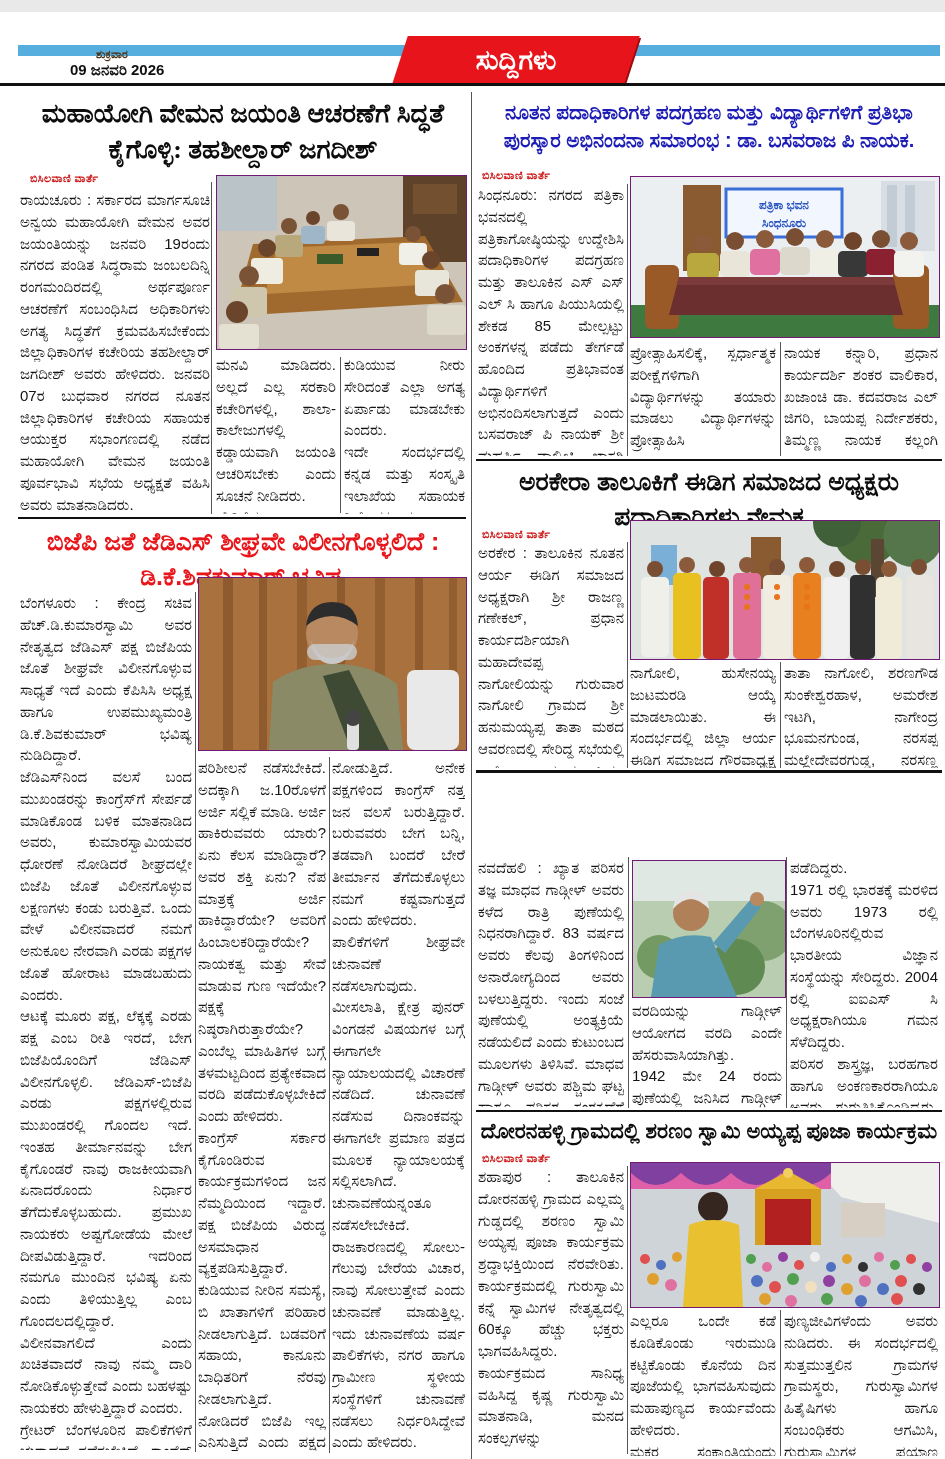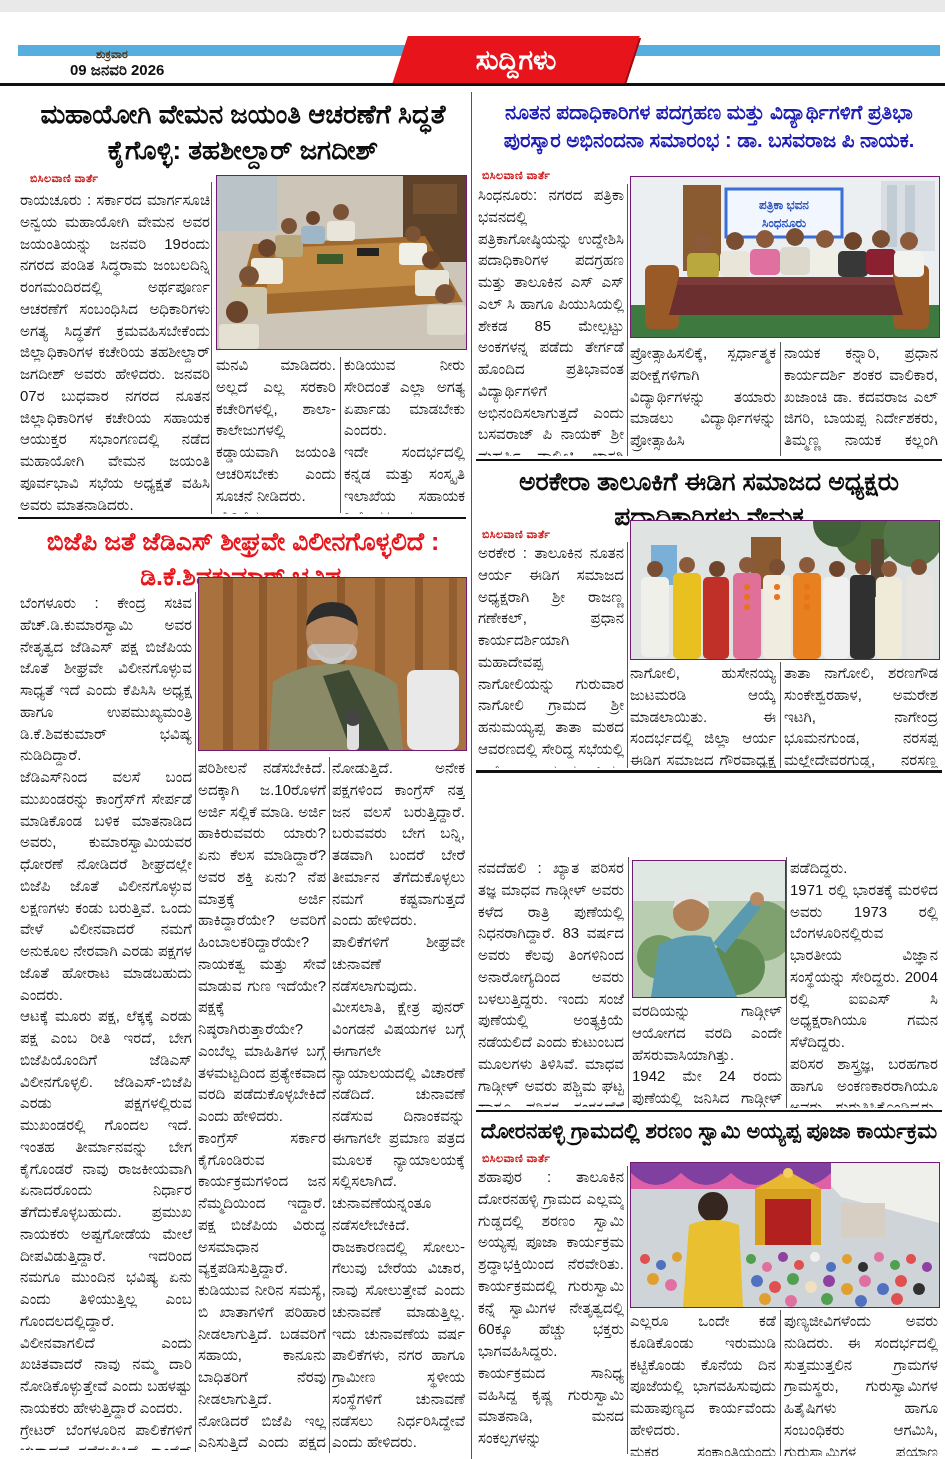--- a/index.html
+++ b/index.html
@@ -27,21 +27,21 @@
   .hl{position:absolute;text-align:center;font-weight:800;line-height:1.4;overflow:hidden;}
   .hl-black{color:#0d0d0d;}
   .hl-red{color:#e8151b;}
   .hl-blue{color:#1d1db5;}
   .byline{position:absolute;font-size:11px;font-weight:700;color:#cc1616;letter-spacing:.4px;}
   .col{position:absolute;font-size:15px;line-height:1.45;text-align:justify;color:#141414;
        white-space:pre-line;overflow:hidden;}
   .photo{position:absolute;border:1px solid #701a75;background:#ddd;overflow:hidden;}
   .photo svg{display:block;width:100%;height:100%;}
   
-  #a1-hl{left:20px;top:84px;width:446px;height:76px;font-size:26px;}
+  #a1-hl{left:20px;top:84px;width:446px;height:76px;font-size:26px;font-family:Liberation Serif, serif;}
   #a1-byline{left:30px;top:160px;}
   #a1-c1{left:20px;top:177px;width:190px;height:325px;}
   #a1-photo{left:216px;top:163px;width:249px;height:173px;}
   #a1-c2{left:216px;top:342px;width:120px;height:160px;}
   #a1-c3{left:344px;top:342px;width:121px;height:160px;}
   
   #a2-hl{left:20px;top:512px;width:446px;height:66px;font-size:25px;}
   #a2-c1{left:20px;top:580px;width:172px;height:858px;}
   #a2-photo{left:198px;top:565px;width:267px;height:172px;}
   #a2-c2{left:198px;top:745px;width:128px;height:696px;}

